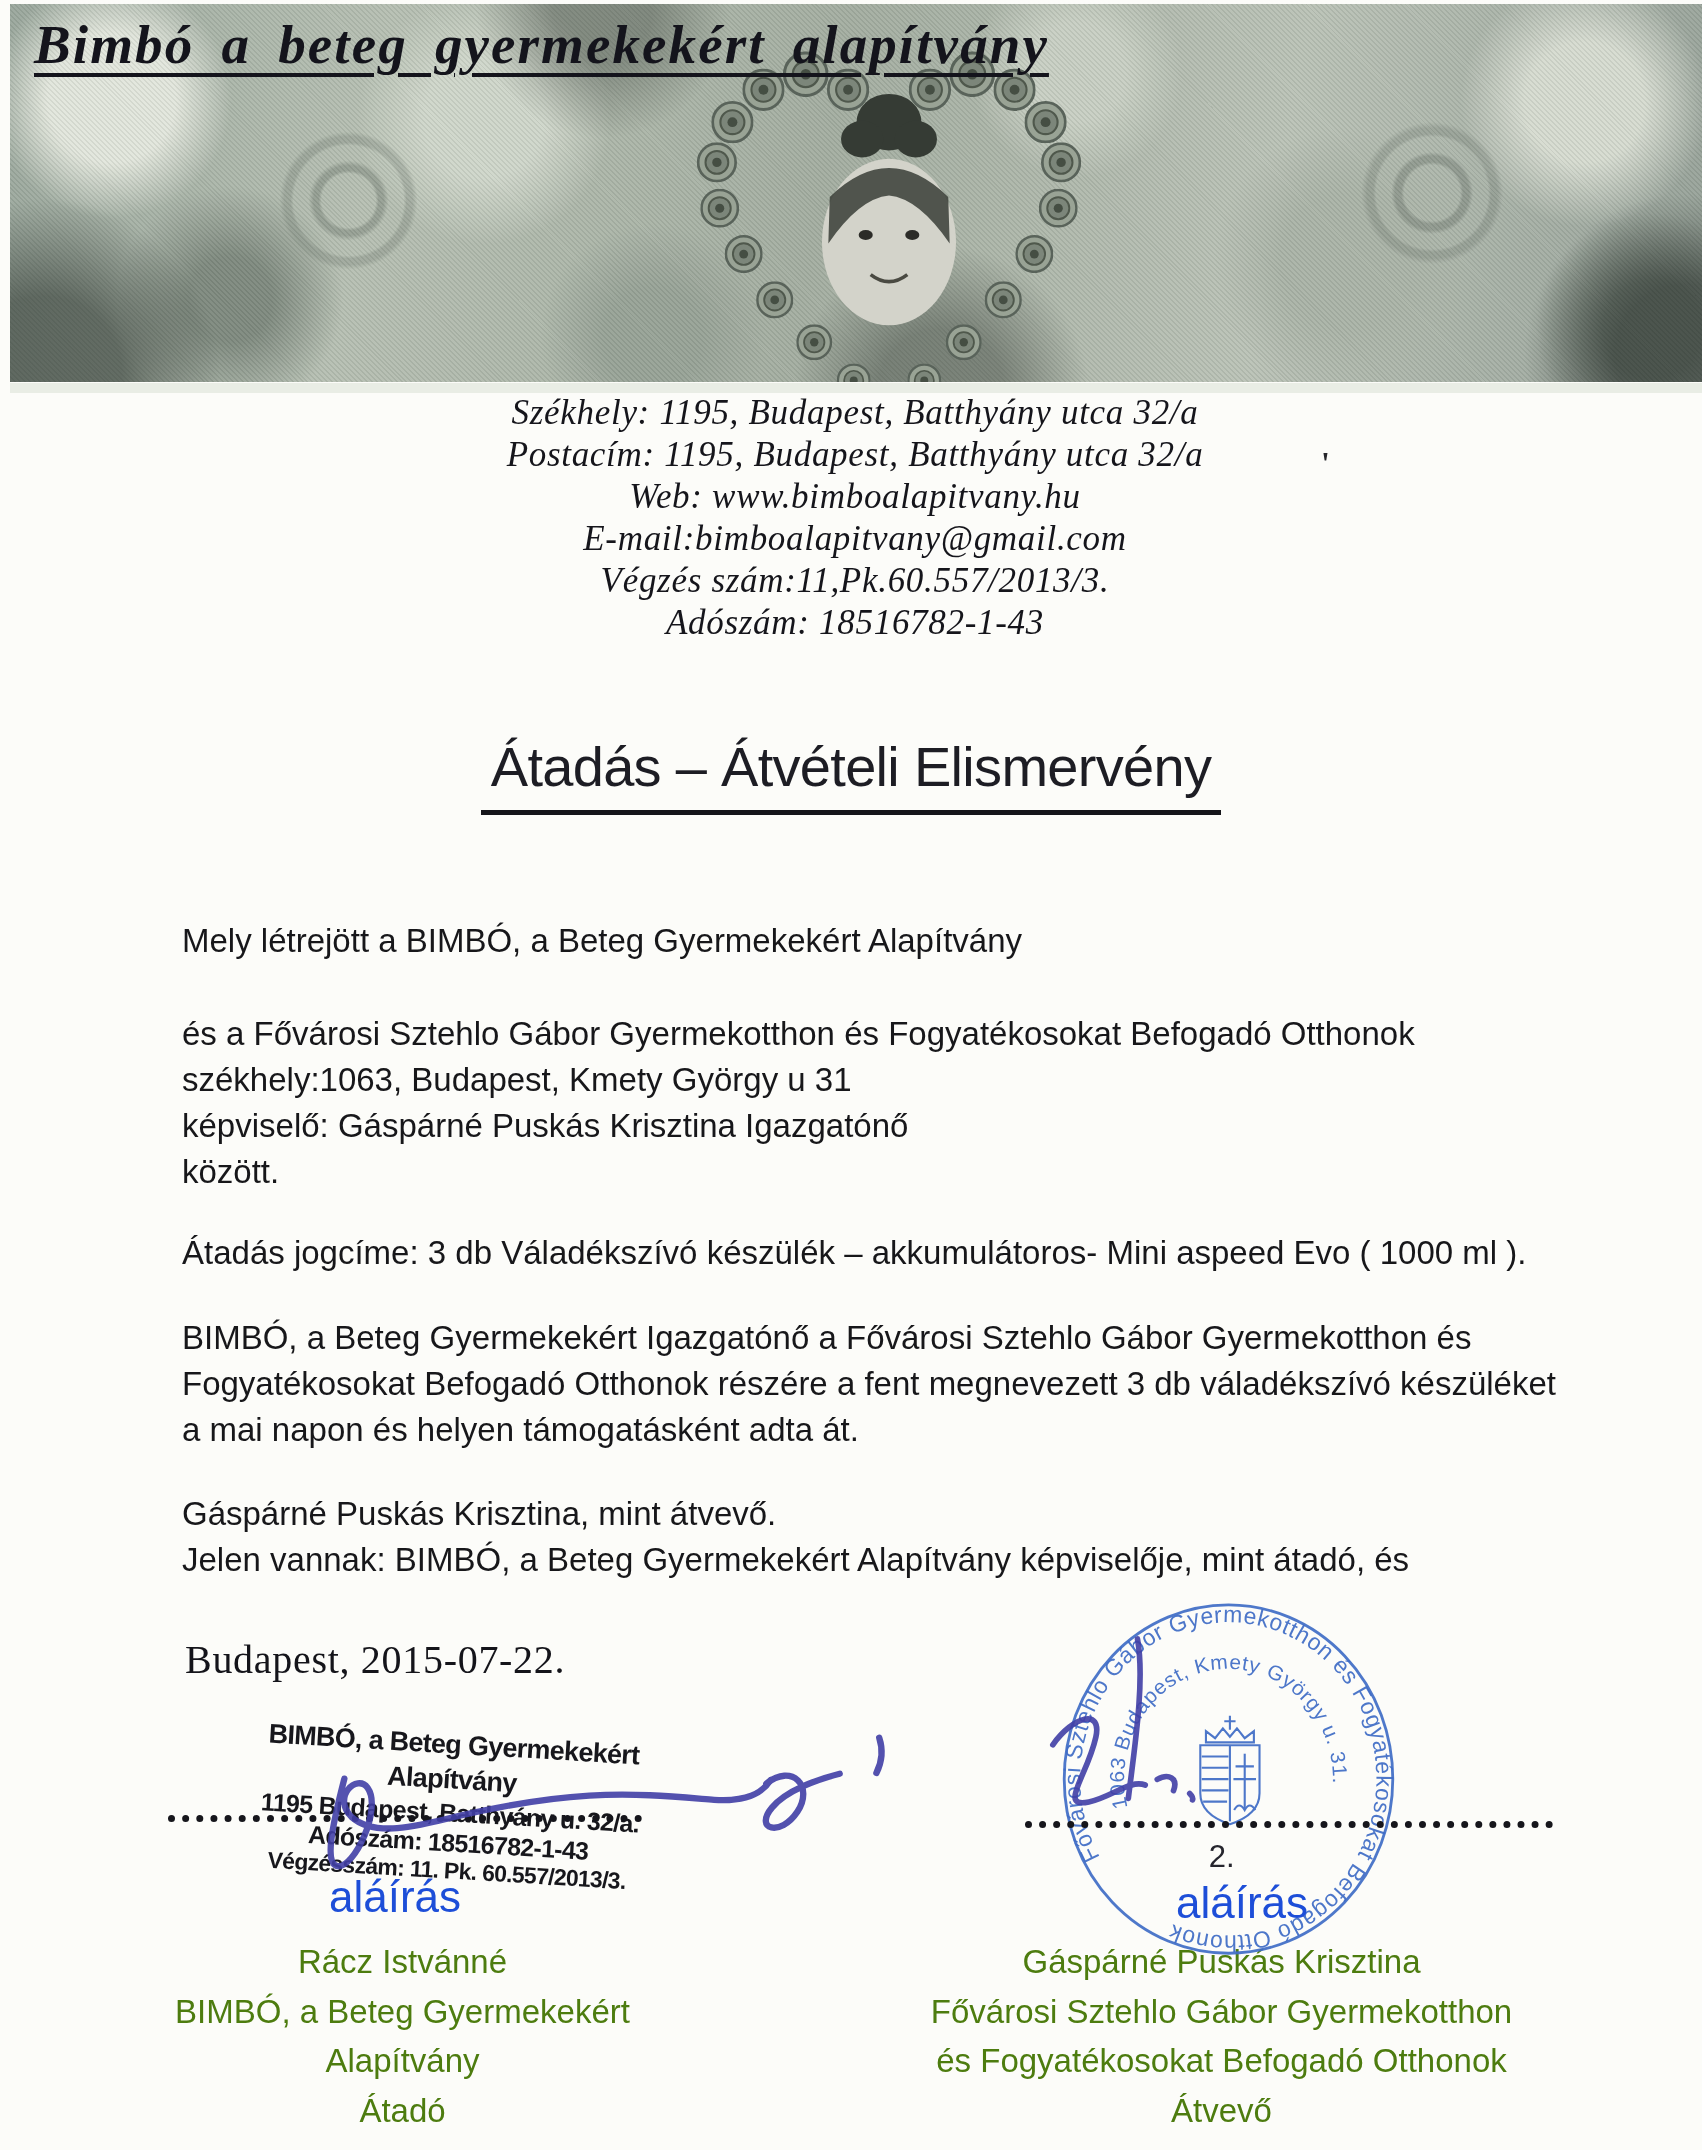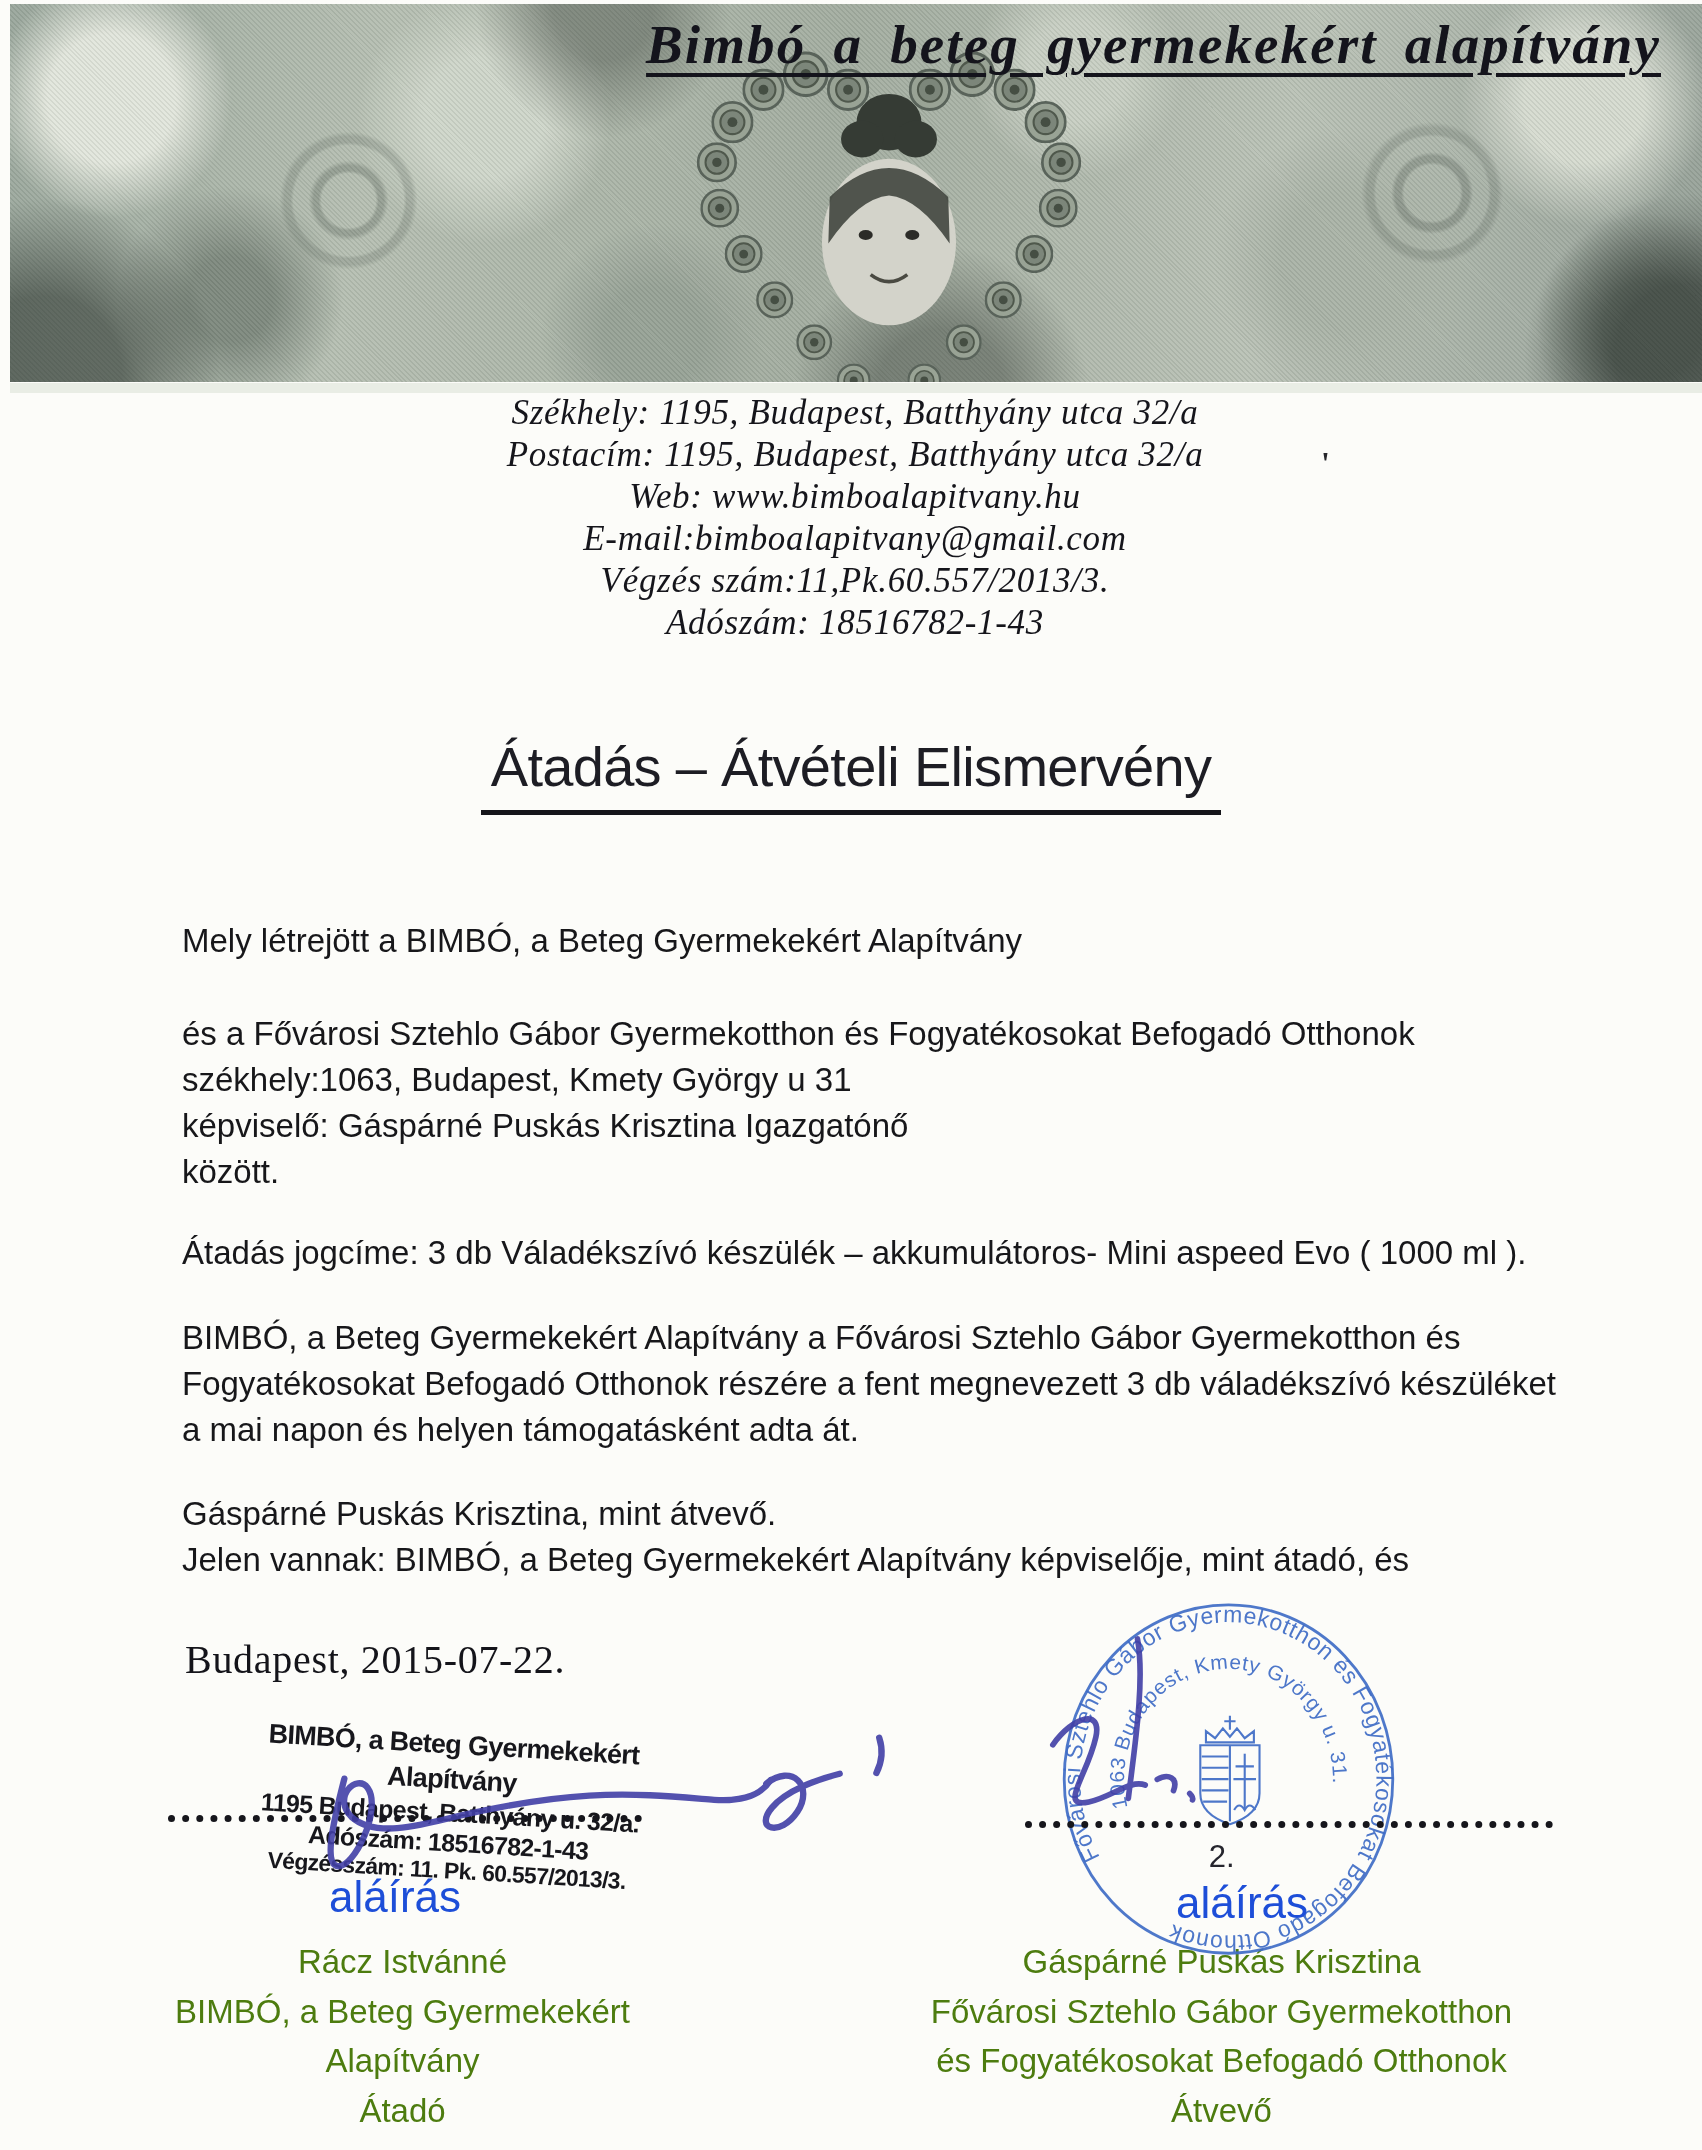--- a/index.html
+++ b/index.html
@@ -29,21 +29,21 @@
     content:""; position:absolute; inset:0;
     background:
       radial-gradient(circle at 2% 98%, rgba(40,48,42,.55) 0 78px, transparent 176px),
       radial-gradient(circle at 99% 93%, rgba(35,42,38,.50) 0 71px, transparent 162px),
       radial-gradient(circle at 55% 103%, rgba(45,52,46,.40) 0 64px, transparent 148px),
       radial-gradient(circle at 35% 2%, rgba(45,52,46,.35) 0 49px, transparent 127px),
       repeating-linear-gradient(45deg, rgba(40,50,45,.08) 0 1.4px, rgba(255,255,255,.05) 1.4px 3.5px);
   }
   .banner-strip{position:absolute; left:10px; top:383px; width:1693px; height:10px; background:#e9ede5;}
   .banner-title{
-    position:absolute; left:0; right:42px; top:8.5px; text-align:right;
+    position:absolute; left:0; right:42px; top:8.5px; text-align:left;
     font-family:"Liberation Serif", serif; font-style:italic; font-weight:700;
     font-size:55px; letter-spacing:2.1px; word-spacing:11.3px; color:#14141c;
     text-decoration:underline; text-decoration-thickness:3.5px; text-underline-offset:10px;padding-left:24px;
   }
   .heart-svg{position:absolute; left:646px; top:42px;}
   
   .contact{
     position:absolute; left:4px; width:1702px; top:392px; text-align:center;
     font-family:"Liberation Serif", serif; font-style:italic;
     font-size:35px; line-height:42px; letter-spacing:0.7px; color:#15151b;
@@ -170,21 +170,21 @@
   <div class="para p2">
     <div>és a Fővárosi Sztehlo Gábor Gyermekotthon és Fogyatékosokat Befogadó Otthonok</div>
     <div> székhely:1063, Budapest, Kmety György u 31</div>
     <div>képviselő: Gáspárné Puskás Krisztina  Igazgatónő</div>
     <div>között.</div>
   </div>
   <div class="para p3">
     <div>Átadás jogcíme: 3 db Váladékszívó készülék – akkumulátoros- Mini aspeed Evo ( 1000 ml ).</div>
   </div>
   <div class="para p4">
-    <div>BIMBÓ, a Beteg Gyermekekért Alapítvány a Fővárosi Sztehlo Gábor Gyermekotthon és</div>
+    <div>BIMBÓ, a Beteg Gyermekekért Igazgatónő a Fővárosi Sztehlo Gábor Gyermekotthon és</div>
     <div>Fogyatékosokat Befogadó Otthonok részére a fent megnevezett 3 db váladékszívó készüléket</div>
     <div>a mai napon és helyen támogatásként adta át.</div>
   </div>
   <div class="para p5">
     <div>Gáspárné Puskás Krisztina, mint átvevő.</div>
     <div>Jelen vannak: BIMBÓ, a Beteg Gyermekekért Alapítvány képviselője, mint átadó, és</div>
   </div>
 
   <div class="date-line">Budapest, 2015-07-22.</div>
 

